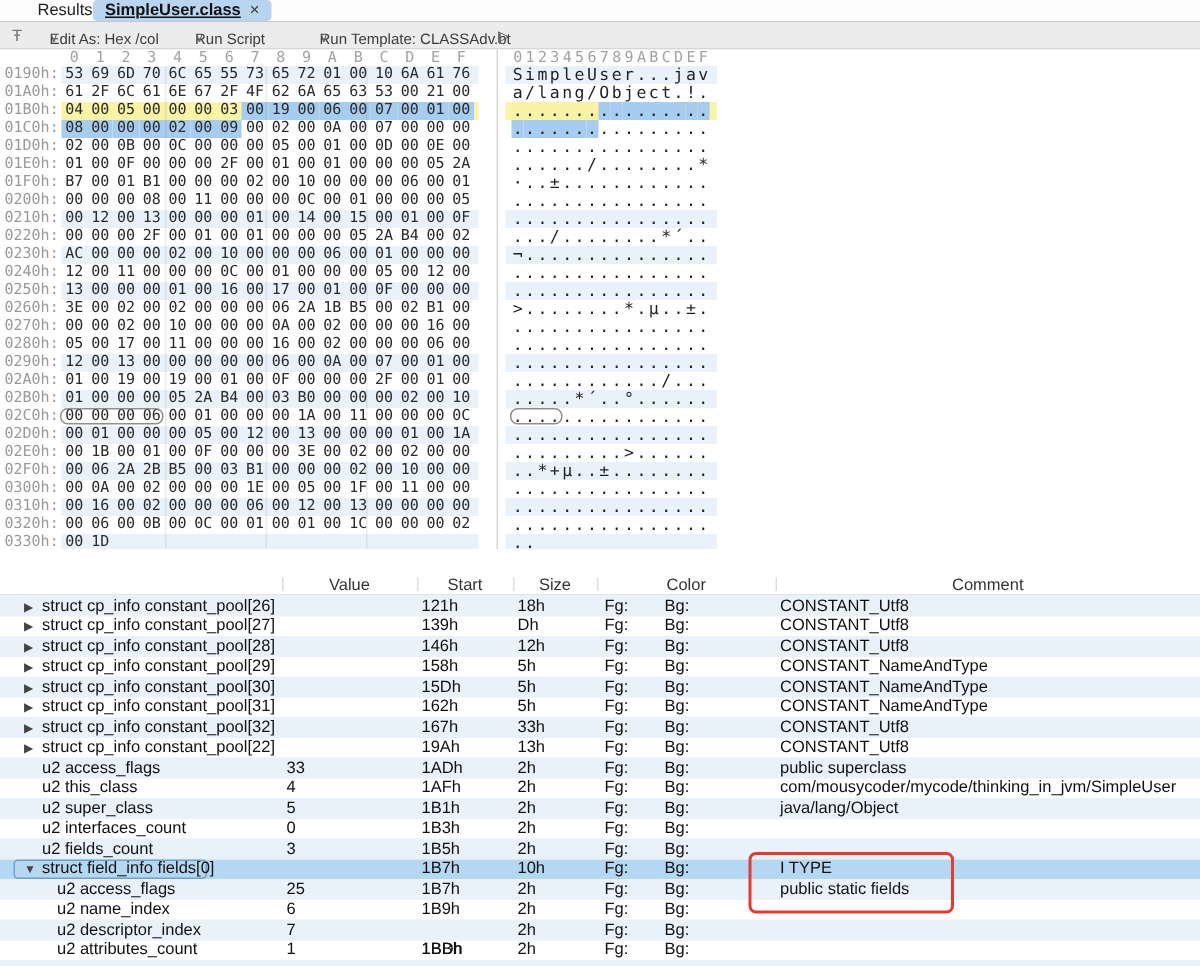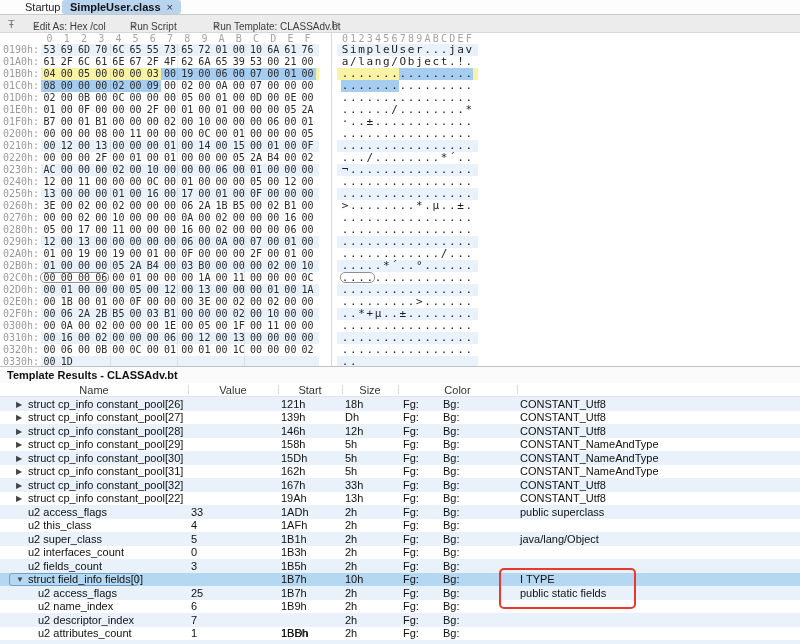--- a/index.html
+++ b/index.html
@@ -6,21 +6,21 @@
   html,body { width:800px; height:644px; overflow:hidden; background:#fff;
               font-family:"Liberation Sans", sans-serif; }
   #app { position:absolute; inset:0; width:800px; height:644px; background:#fff; }
 
   
   .tabbar { position:absolute; top:0; left:0; right:0; height:15px; background:#fdfdfd;
             border-bottom:1px solid #c9c9c9; }
   .tab-startup { position:absolute; left:25px; top:1px; font-size:11px; color:#222; }
   .tab-active { position:absolute; left:62px; top:0px; height:14px; padding:0 8px;
                 background:var(--tabblue); border-radius:3px; display:flex; align-items:center; gap:6px; }
-  .tab-active .lbl { font-size:11px; font-weight:bold; color:#111; }
+  .tab-active .lbl { font-size:11px; font-weight:bold; color:#111;text-decoration:underline; }
   .tab-active .close { font-size:11px; color:#333; line-height:10px; }
 
   
   .toolbar { position:absolute; top:15px; left:0; right:0; height:18px; background:#ececec;
              border-bottom:1px solid #d6d6d6; font-size:10px; color:#3c3c3c; }
   .toolbar span { position:absolute; top:3px; white-space:nowrap; }
   .tb-pin { left:8px; color:#777; font-size:11px; top:2px; }
   .tb-editas { left:33px; }
   .tb-runscript { left:130px; }
   .tb-runtemplate { left:213px; }
@@ -70,21 +70,21 @@
               border:1.5px solid #6f9fd0; border-radius:3px; }
   .redbox { position:absolute; left:499px; top:568px; width:137px; height:41px;
             border:2.5px solid var(--red); border-radius:5px; z-index:50; pointer-events:none; }
 </style>
 </head>
 <body>
 
 <div id="app">
 
   <div class="tabbar">
-    <span class="tab-startup">Startup</span>
+    <span class="tab-startup">Results</span>
     <div class="tab-active">
       <span class="lbl">SimpleUser.class</span>
       <span class="close">×</span>
     </div>
   </div>
 
   <div class="toolbar">
     <span class="tb-pin">Ŧ</span>
     <span class="tb-editas">
         <span>Edit As: Hex /col</span> 
@@ -183,21 +183,21 @@
           <span class="byte" style="left: 58.2px;">2F</span>
           <span class="byte" style="left: 75.4px;">6C</span>
           <span class="byte" style="left: 92.6px;">61</span>
           <span class="byte" style="left: 109.8px;">6E</span>
           <span class="byte" style="left: 127px;">67</span>
           <span class="byte" style="left: 144.2px;">2F</span>
           <span class="byte" style="left: 161.4px;">4F</span>
           <span class="byte" style="left: 178.6px;">62</span>
           <span class="byte" style="left: 195.8px;">6A</span>
           <span class="byte" style="left: 213px;">65</span>
-          <span class="byte" style="left: 230.2px;">39</span>
+          <span class="byte" style="left: 230.2px;">63</span>
           <span class="byte" style="left: 247.4px;">53</span>
           <span class="byte" style="left: 264.6px;">00</span>
           <span class="byte" style="left: 281.8px;">21</span>
           <span class="byte" style="left: 299px;">00</span>
           <span class="asc" style="left: 341px;">a</span>
           <span class="asc" style="left: 349.25px;">/</span>
           <span class="asc" style="left: 357.5px;">l</span>
           <span class="asc" style="left: 365.75px;">a</span>
           <span class="asc" style="left: 374px;">n</span>
           <span class="asc" style="left: 382.25px;">g</span>
@@ -1081,33 +1081,30 @@
           <span class="asc" style="left: 341px;">.</span>
           <span class="asc" style="left: 349.25px;">.</span>
         </div>
       </div>
     <div class="group-sep" style="left:110px"></div>
     <div class="group-sep" style="left:177px"></div>
     <div class="group-sep" style="left:244px"></div>
   </div>
 
   <div class="tmpl">
-    <div class="tmpl-titlebar">
-      <span class="tmpl-title">Template Results - CLASSAdv.bt</span>
-    </div>
     <div class="tmpl-head">
-        <span class="hc" style="left: 0px; width: 188px;">Name</span>
         <span class="hc" style="left: 188px; width: 90px;">Value</span>
         <div class="vline" style="left: 188px;"></div>
         <span class="hc" style="left: 278px; width: 64px;">Start</span>
         <div class="vline" style="left: 278px;"></div>
         <span class="hc" style="left: 342px; width: 56px;">Size</span>
         <div class="vline" style="left: 342px;"></div>
         <span class="hc" style="left: 398px; width: 119px;">Color</span>
         <div class="vline" style="left: 398px;"></div>
+        <span class="hc" style="left: 517px; width: 283px;">Comment</span>
         <div class="vline" style="left: 517px;"></div>
       </div>
     <div class="tmpl-rows">
         <div class="trow alt" style="top: 0px;">
           <span class="t-arrow" style="left: 16px;">▶</span>
           <span style="left: 28px;">struct cp_info constant_pool[26]</span>
           <span style="left: 281px;">121h</span>
           <span style="left: 345px;">18h</span>
           <span class="t-fg" style="left: 403px;">Fg:</span>
           <span class="t-bg" style="left: 443px;">Bg:</span>
@@ -1185,20 +1182,21 @@
           <span class="t-bg" style="left: 443px;">Bg:</span>
           <span style="left: 520px;">public superclass</span>
         </div>
         <div class="trow" style="top: 121.5px;">
           <span style="left: 28px;">u2 this_class</span>
           <span style="left: 191px;">4</span>
           <span style="left: 281px;">1AFh</span>
           <span style="left: 345px;">2h</span>
           <span class="t-fg" style="left: 403px;">Fg:</span>
           <span class="t-bg" style="left: 443px;">Bg:</span>
+          <span style="left: 520px;">com/mousycoder/mycode/thinking_in_jvm/SimpleUser</span>
         </div>
         <div class="trow alt" style="top: 135px;">
           <span style="left: 28px;">u2 super_class</span>
           <span style="left: 191px;">5</span>
           <span style="left: 281px;">1B1h</span>
           <span style="left: 345px;">2h</span>
           <span class="t-fg" style="left: 403px;">Fg:</span>
           <span class="t-bg" style="left: 443px;">Bg:</span>
           <span style="left: 520px;">java/lang/Object</span>
         </div>

